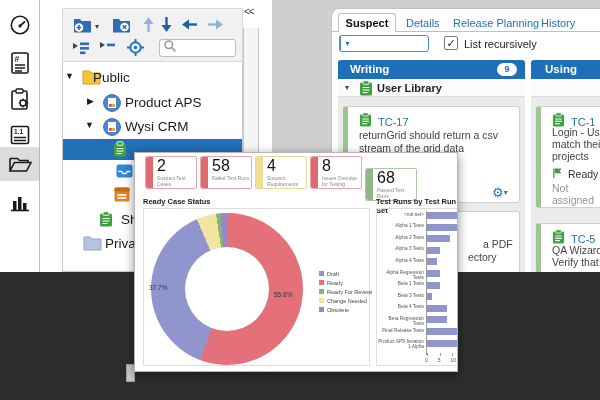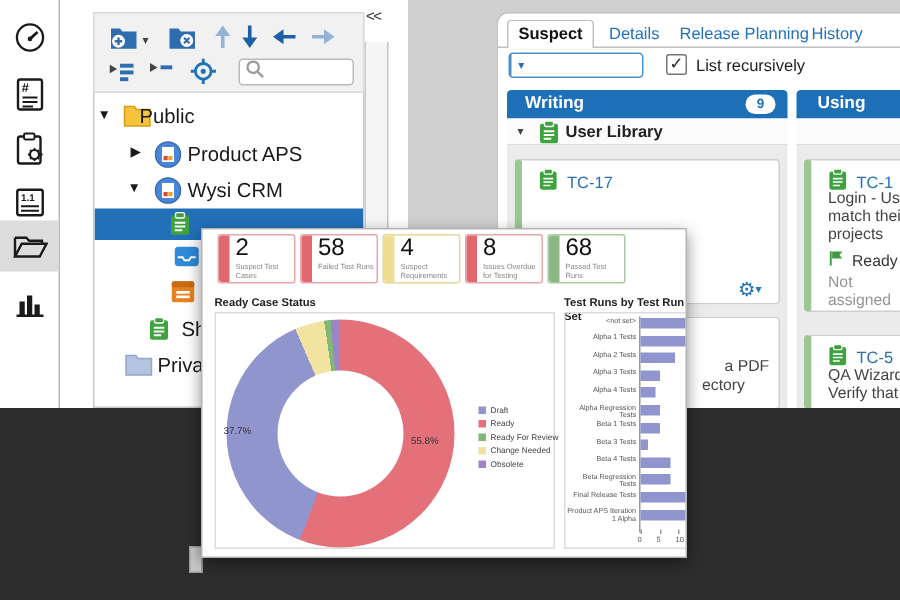--- a/index.html
+++ b/index.html
@@ -322,20 +322,21 @@
 
     <div class="card abs" style="left:11px;top:97px;width:177px;height:97px">
       <div class="card-id-row">
         <span><svg width="13" height="15" viewBox="0 0 14 16">
               <rect x="1" y="2.5" width="12" height="13" rx="1.5" fill="#3ea23e"></rect>
               <rect x="4" y="0.7" width="6" height="3.6" rx="1" fill="#3ea23e" stroke="#fff" stroke-width="0.9"></rect>
               <path d="M3.5 7.5h7M3.5 10h7M3.5 12.5h5" stroke="#fff" stroke-width="1.2"></path>
             </svg></span>
         <span class="card-id">TC-17</span>
       </div>
+      <div class="card-text" style="top:22px;width:150px">returnGrid should return a csv stream of the grid data</div>
       <div id="gear">⚙<span class="gcaret">▾</span></div>
     </div>
 
     <div class="card abs" style="left:11px;top:202px;width:177px;height:62px">
       <div class="frag" style="left:135px;top:26px">a PDF</div>
       <div class="frag" style="left:120px;top:39px">ectory</div>
     </div>
 
     <div class="card abs" style="left:204px;top:97px;width:68px;height:102px">
       <div class="card-id-row">
@@ -389,21 +390,21 @@
       <div class="stat-card sc-yellow" style="left: 120px;">
         <div class="stripe"></div>
         <div class="num">4</div>
         <div class="lbl">Suspect Requirements</div>
       </div>
       <div class="stat-card sc-red" style="left: 175px;">
         <div class="stripe"></div>
         <div class="num">8</div>
         <div class="lbl">Issues Overdue for Testing</div>
       </div>
-      <div class="stat-card sc-green" style="left: 230px;">
+      <div class="stat-card sc-green" style="left: 230px; margin-top: 12px;">
         <div class="stripe"></div>
         <div class="num">68</div>
         <div class="lbl">Passed Test Runs</div>
       </div>
     </div>
   <div class="chart-title" style="left:8px">Ready Case Status</div>
   <div class="chart-title" style="left:241px">Test Runs by Test Run Set</div>
 
   <div id="donut-panel" class="abs">
     <div id="donut" style="background: conic-gradient(rgb(228, 113, 122) 0deg, rgb(228, 113, 122) 200.88deg, rgb(144, 149, 206) 200.88deg, rgb(144, 149, 206) 336.6deg, rgb(242, 227, 161) 336.6deg, rgb(242, 227, 161) 351.72deg, rgb(127, 185, 119) 351.72deg, rgb(127, 185, 119) 354.96deg, rgb(155, 133, 196) 354.96deg, rgb(155, 133, 196) 360deg);"></div>

